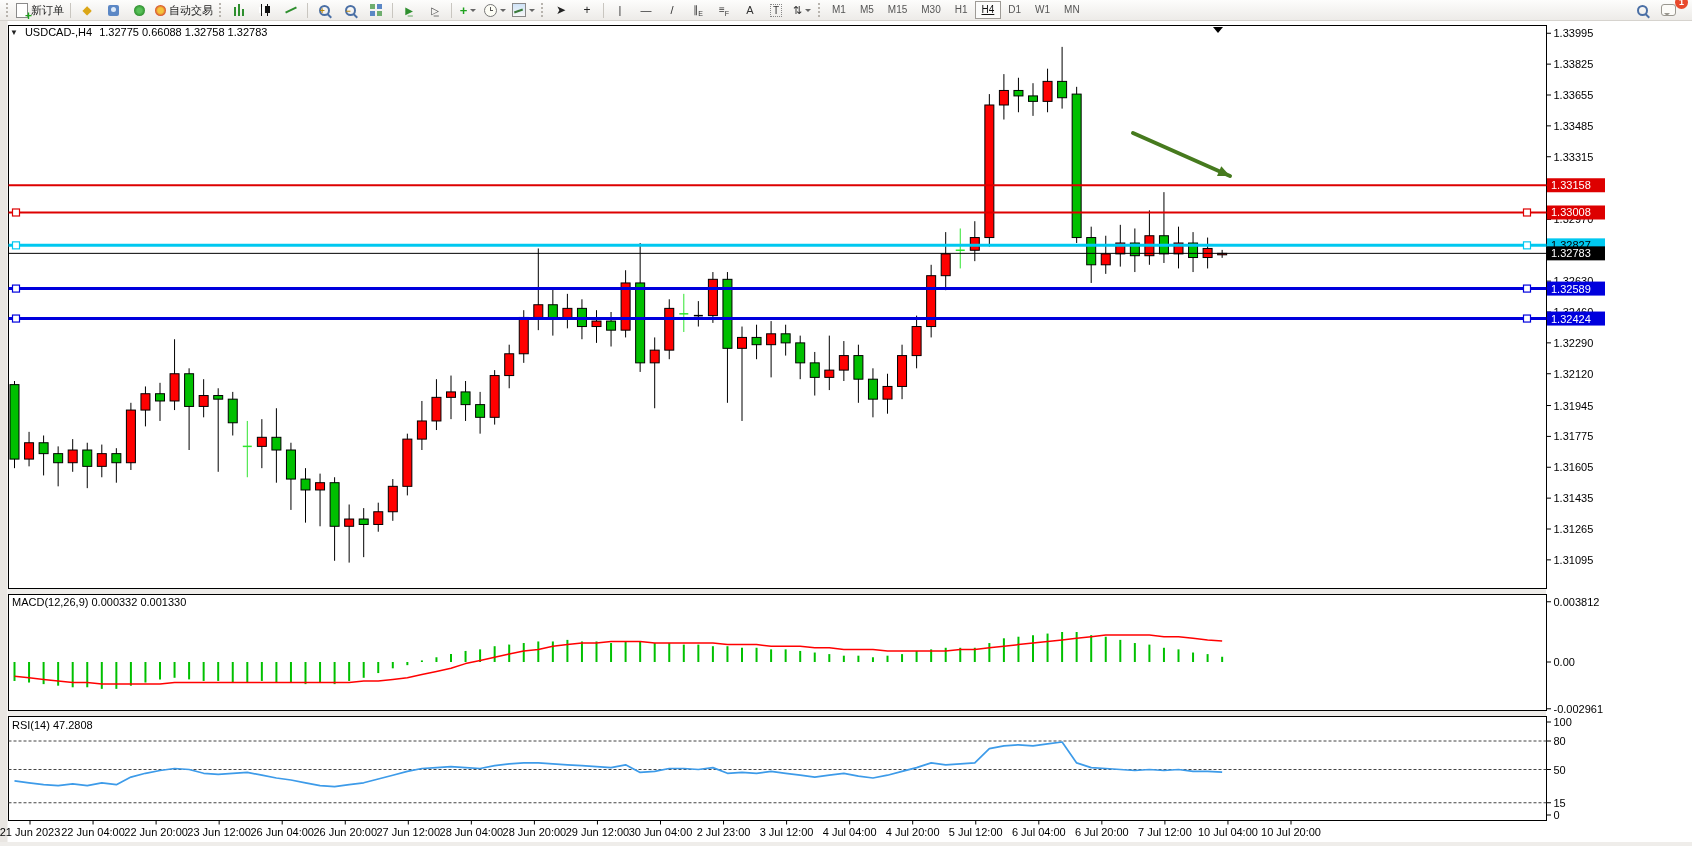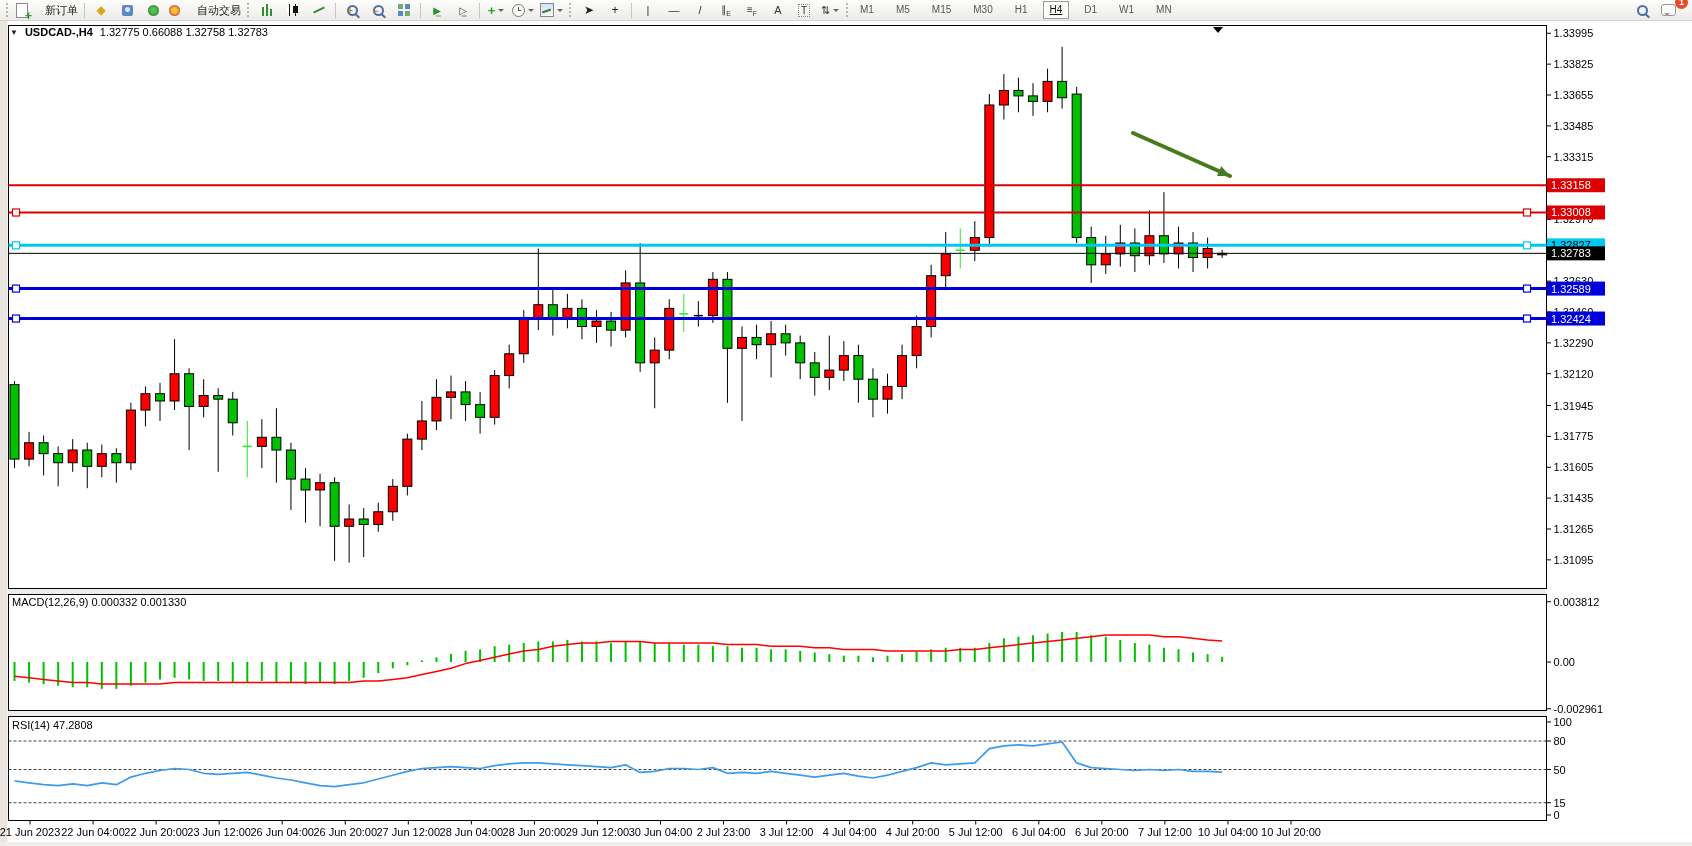--- a/index.html
+++ b/index.html
@@ -1,20 +1,20 @@
 <!DOCTYPE html>
 <html><head>
 <meta charset="utf-8">
 <style>
   html,body{margin:0;padding:0;}
   body{width:1692px;height:846px;background:#efedea;font-family:"Liberation Sans",sans-serif;overflow:hidden;position:relative;}
   
   .toolbar{height:20px;background:linear-gradient(#fdfdfc,#edebe8);border-bottom:1px solid #d6d3ce;display:flex;align-items:center;padding:0 3px;position:relative;z-index:5;}
   .tbtn{height:18px;min-width:20px;display:flex;align-items:center;justify-content:center;font-size:11px;color:#333;padding:0 3px;cursor:default;}
-  .tbtn .cn{font-size:11px;color:#1a1a1a;margin-left:17px;white-space:nowrap;}
+  .tbtn .cn{font-size:11px;color:#1a1a1a;margin-left:3px;white-space:nowrap;}
   .sep{width:1px;height:15px;background:#c9c6c0;margin:0 3px;}
   .grip{width:2px;height:14px;border-left:2px dotted #b8b4ae;margin:0 3px;}
   .caret{width:0;height:0;border:3px solid transparent;border-top-color:#666;margin-left:3px;margin-top:4px;}
   .tf{font-size:10px;color:#555;padding:2px 6px;height:12px;line-height:12px;border:1px solid transparent;}
   .tf.active{background:#fbfbfa;border:1px solid #9e9b96;color:#111;text-decoration:underline;}
   .spacer{flex:1;}
   
   .doc{width:10px;height:13px;background:#fff;border:1px solid #8a8a8a;position:relative;}
   .doc .plus{position:absolute;right:-5px;bottom:-4px;color:#1fa31f;font-weight:bold;font-size:12px;line-height:10px;}
   .diam{color:#dba617;font-size:12px;line-height:12px;}
@@ -152,21 +152,21 @@
       <span>A</span>
     </div>
   <div class="tbtn">
       <span style="border:1px dotted #888;padding:0 2px;font-size:10px">T</span>
     </div>
   <div class="tbtn">
       <span>⇅</span>
       <span class="caret"></span>
     </div>
   <div class="grip"></div>
-  <div id="tf-bar" style="display:flex;align-items:flex-start;gap:8px;">
+  <div id="tf-bar" style="display:flex;align-items:flex-start;">
       <div class="tf">M1</div>
       <div class="tf">M5</div>
       <div class="tf">M15</div>
       <div class="tf">M30</div>
       <div class="tf">H1</div>
       <div class="tf active">H4</div>
       <div class="tf">D1</div>
       <div class="tf">W1</div>
       <div class="tf">MN</div>
     </div>
@@ -176,21 +176,21 @@
     </div>
   <div class="tbtn" style="position:relative;margin-right:8px;">
     <span class="balloon"></span>
     <span class="badge">1</span>
   </div>
 </div>
 
 <div class="chart-window">
   <div class="chart-title">
     <span class="dd">▼</span>
-    <span style="font-weight:bold">USDCAD-,H4</span>
+    <span style="font-weight:normal">USDCAD-,H4</span>
     <span>1.32775 0.66088 1.32758 1.32783</span>
   </div>
   <svg id="chart-svg" width="1692" height="826">
       <rect x="0" y="0" width="7.5" height="826" fill="#e9e6e2"></rect>
       <rect x="8" y="568.5" width="1538" height="6" fill="#efedea"></rect>
       <rect x="8" y="690.5" width="1538" height="6" fill="#efedea"></rect>
       <rect x="0" y="822" width="1692" height="4" fill="#efedea"></rect>
       <rect x="8.5" y="5.5" width="1538" height="563" fill="#fff" stroke="#000" stroke-width="1"></rect>
       <rect x="8.5" y="574.5" width="1538" height="116" fill="#fff" stroke="#000" stroke-width="1"></rect>
       <rect x="8.5" y="696.5" width="1538" height="104" fill="#fff" stroke="#000" stroke-width="1"></rect>

